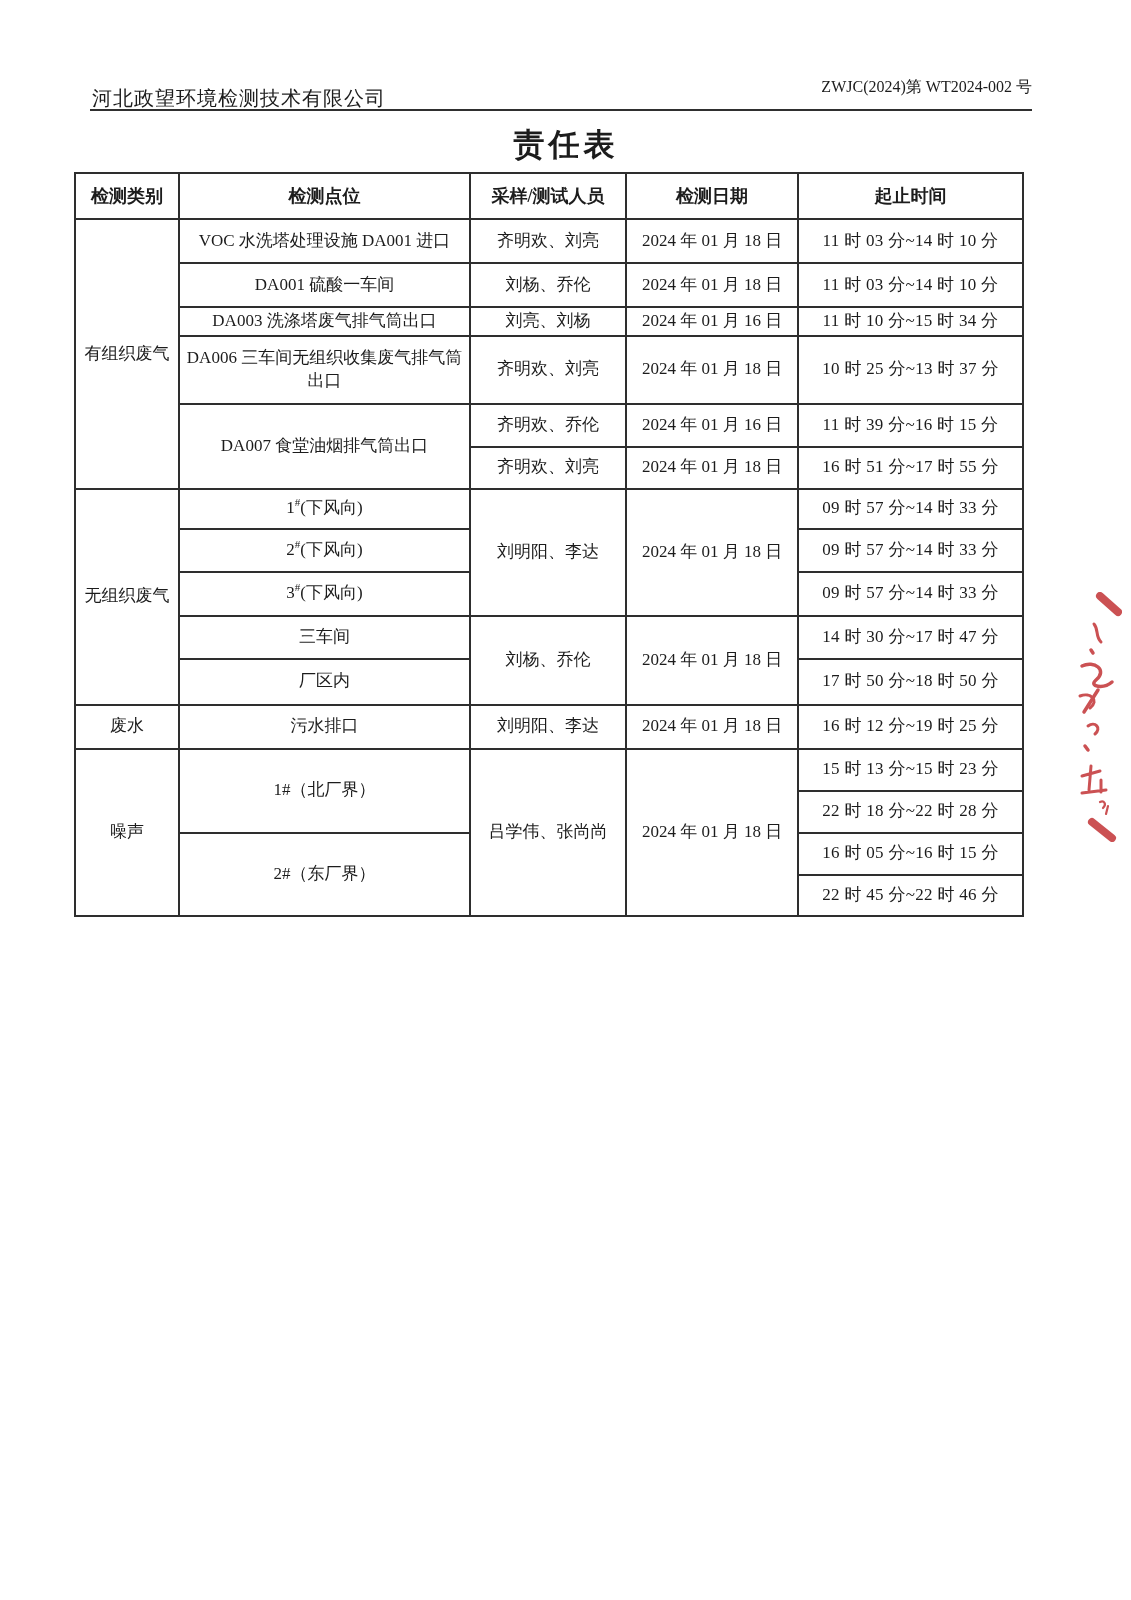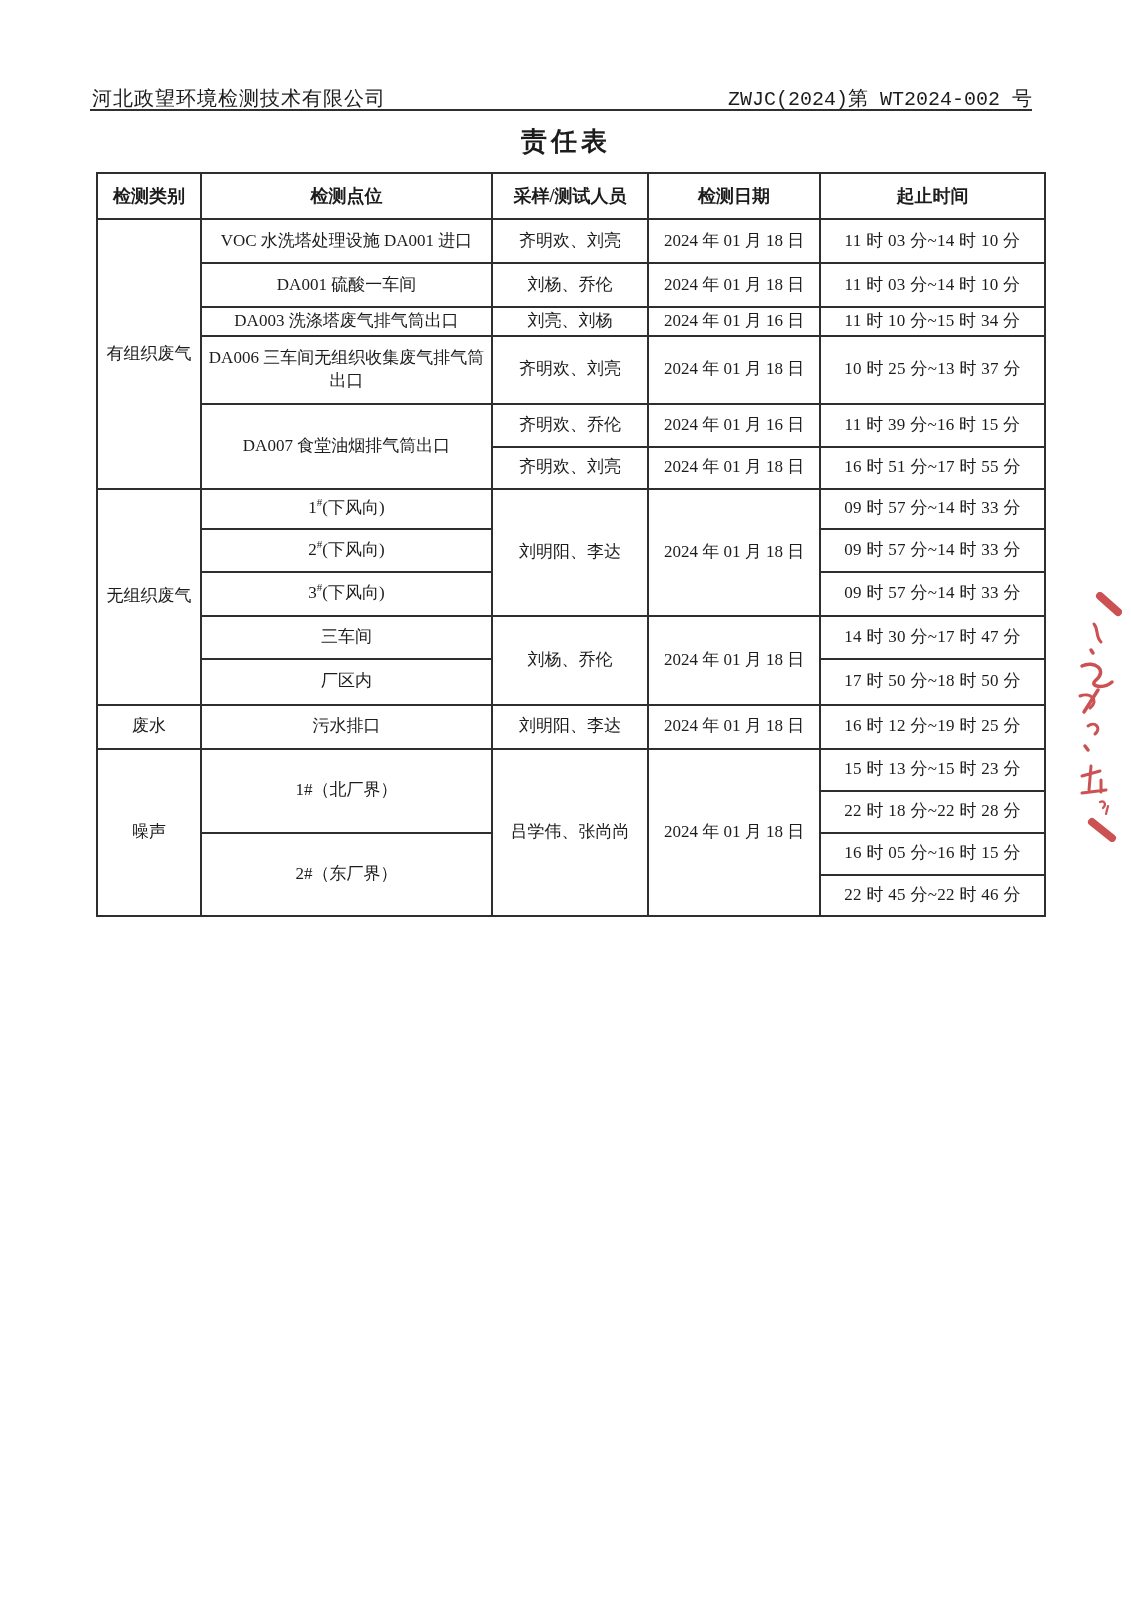--- a/index.html
+++ b/index.html
@@ -9,34 +9,33 @@
     position:relative;
     font-family:"Liberation Serif","DejaVu Serif",serif;
     color:#1c1c1c;
     overflow:hidden;
   }
   .company {
     position:absolute; left:92px; top:85px;
     font-size:20px; letter-spacing:1px;
   }
   .docno {
-    position:absolute; top:85px; right:99px;
-    font-size:20px;
-    font-family:Liberation Mono, monospace;
+    position:absolute; top:77px; right:99px;
+    font-size:16px;
   }
   .header-rule {
     position:absolute; left:90px; top:109px;
     width:942px; height:2px; background:#2f2f2f;
   }
   .doc-title {
     position:absolute; left:92px; top:124px; width:948px;
-    text-align:center; font-size:26px; font-weight:bold; letter-spacing:4px;
+    text-align:center; font-size:31px; font-weight:bold; letter-spacing:4px;
   }
   table.resp {
-    position:absolute; left:96px; top:172px;
+    position:absolute; left:74px; top:172px;
     width:948px; border-collapse:collapse; table-layout:fixed;
   }
   .resp th, .resp td {
     border:2px solid #2e2e2e;
     text-align:center; vertical-align:middle;
     padding:2px 4px;
     font-size:17px;
     line-height:1.35;
     overflow:hidden;
   }

